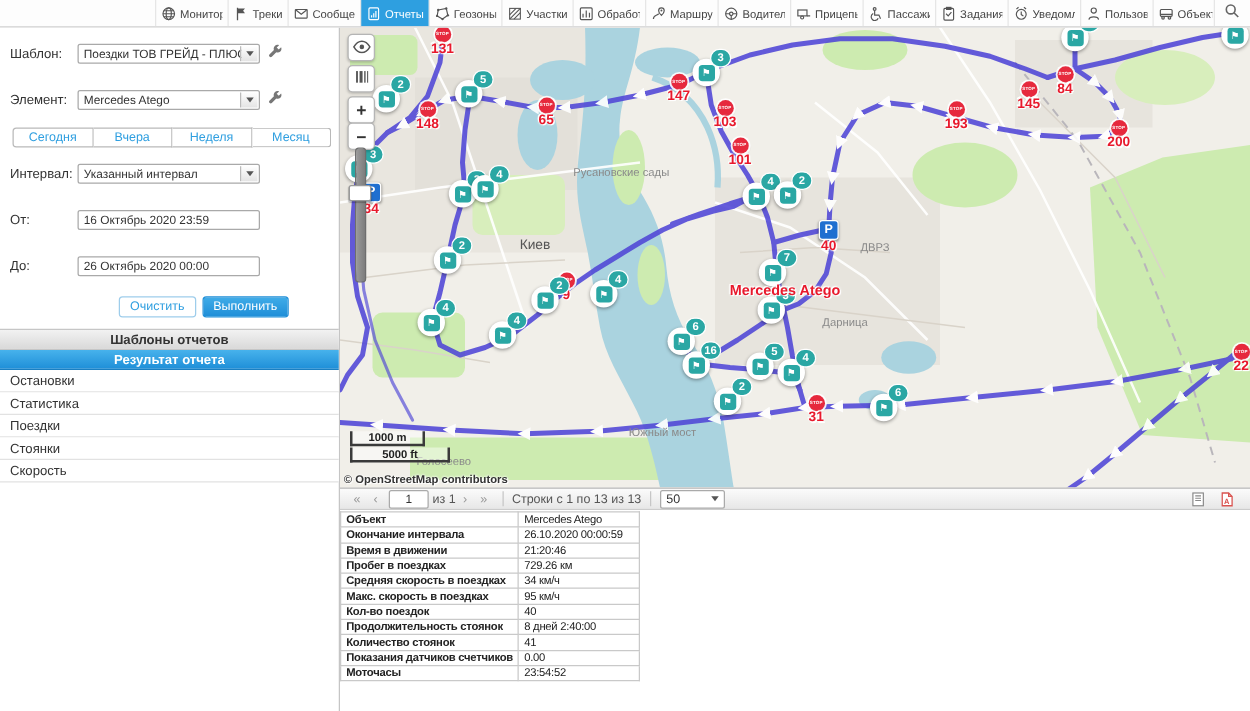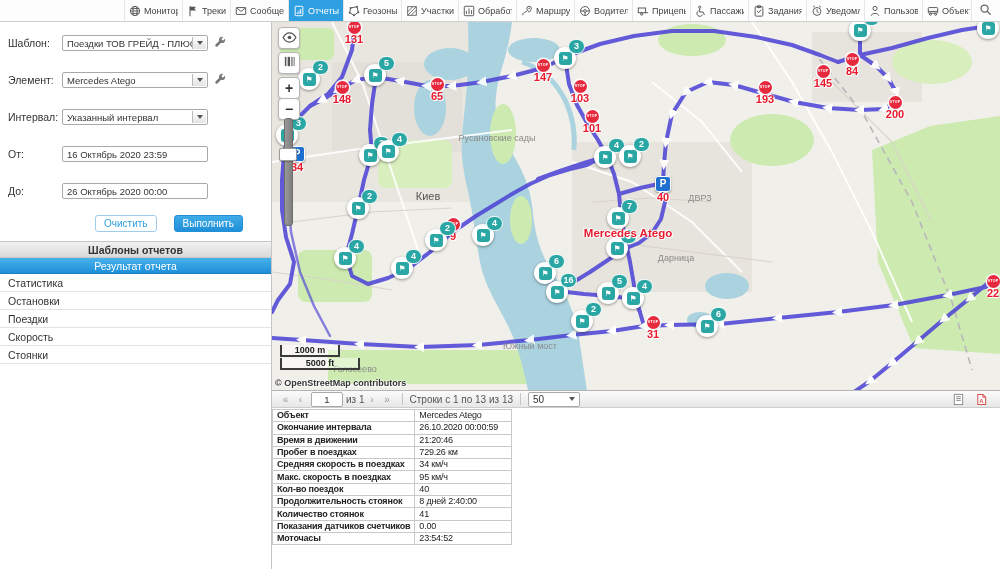--- a/index.html
+++ b/index.html
@@ -29,30 +29,30 @@
   .fctl.noarrow{padding-right:4px;width:136px}
   .selarrow{position:absolute;right:1px;top:1px;bottom:1px;width:13px;background:linear-gradient(#fefefe,#e4e4e4);
             border-left:1px solid #bbb;display:flex;align-items:center;justify-content:center}
   .caret{width:0;height:0;border-left:3px solid transparent;border-right:3px solid transparent;border-top:4px solid #555}
   .wrench{margin-left:6px;display:flex;align-items:center;cursor:pointer}
   #quick{display:flex;margin:6px 6px 0 10px;height:16px}
   .qbtn{flex:1;border:1px solid #b9b9b9;border-left:none;background:#fff;color:#2f9fe0;font-size:10px;
         display:flex;align-items:center;justify-content:center;cursor:pointer}
   .qbtn:first-child{border-left:1px solid #b9b9b9;border-radius:3px 0 0 3px}
   .qbtn:last-child{border-radius:0 3px 3px 0}
-  #actions{display:flex;margin:8px 0 0 95px;gap:17px}
+  #actions{display:flex;margin:8px 0 0 95px;gap:5px}
   .btn-light{border:1px solid #9ecdeb;background:#fff;color:#2f9fe0;font-size:10px;height:17px;line-height:15px;
              padding:0 8px;border-radius:3px;cursor:pointer}
   .btn-primary{border:1px solid #1f8fd8;background:linear-gradient(#3fabe8,#1f8fd8);color:#fff;font-size:10px;
                height:17px;line-height:15px;padding:0 8px;border-radius:3px;cursor:pointer}
   .hdr-gray{margin-top:9px;height:15px;background:linear-gradient(#f2f2f2,#d9d9d9);border-top:1px solid #c6c6c6;
             border-bottom:1px solid #c6c6c6;font-size:10.5px;font-weight:bold;color:#333;display:flex;
             align-items:center;justify-content:center;cursor:pointer}
   .hdr-blue{height:15px;background:linear-gradient(#47b2ec,#1f8fd8);border-bottom:1px solid #1a7fc2;font-size:10.5px;
-            font-weight:normal;color:#fff;display:flex;align-items:center;justify-content:center;cursor:pointer}
+            font-weight:bold;color:#fff;display:flex;align-items:center;justify-content:center;cursor:pointer}
   .sect{height:17px;border-bottom:1px solid #e2e2e2;display:flex;align-items:center;padding-left:8px;
         font-size:10.5px;color:#333;cursor:pointer;background:#fff}
 
   
   #map{position:absolute;left:272px;top:22px;width:728px;height:368px;overflow:hidden;background:#f1efe9;cursor:grab}
   #map svg.bg{position:absolute;left:0;top:0}
   #markers{position:absolute;left:0;top:0;width:728px;height:368px}
   .stop{position:absolute;transform:translate(-50%,-7px);text-align:center;width:34px;cursor:pointer}
   .stop .sign{display:block;margin:0 auto;width:13px;height:13px;border-radius:50%;background:#e6293d;color:#fff;
               font-size:3.6px;font-weight:bold;line-height:13px;letter-spacing:.2px;
@@ -326,20 +326,26 @@
         <span class="selarrow">
             <span class="caret"></span>
           </span>
       </div>
       <span class="wrench">
           <span class="ic"><svg viewBox="0 0 14 14" width="12" height="12">
               <path fill="#777" d="M12.7,3.2c0.6,1.3 0.4,2.9-0.7,4c-1,1-2.5,1.3-3.8,0.8L4,12.2c-0.5,0.5-1.4,0.5-1.9,0l-0.3-0.3c-0.5-0.5-0.5-1.4,0-1.9L6,5.8C5.5,4.5,5.8,3,6.8,2c1.1-1.1,2.7-1.3,4-0.7L8.6,3.5l1.9,1.9L12.7,3.2z"></path>
             </svg></span>
         </span>
     </div>
+    <div id="quick">
+        <div class="qbtn">Сегодня</div>
+        <div class="qbtn">Вчера</div>
+        <div class="qbtn">Неделя</div>
+        <div class="qbtn">Месяц</div>
+      </div>
     <div class="frow">
       <span class="flabel">Интервал:</span>
       <div class="fctl">
         <span>Указанный интервал</span>
         <span class="selarrow">
             <span class="caret"></span>
           </span>
       </div>
     </div>
     <div class="frow">
@@ -354,25 +360,25 @@
         <span>26 Октябрь 2020 00:00</span>
       </div>
     </div>
     <div id="actions">
       <button class="btn-light">Очистить</button>
       <button class="btn-primary">Выполнить</button>
     </div>
     <div class="hdr-gray">Шаблоны отчетов</div>
     <div class="hdr-blue">Результат отчета</div>
     <div id="sections">
+        <div class="sect">Остановки</div>
         <div class="sect">Статистика</div>
-        <div class="sect">Остановки</div>
         <div class="sect">Поездки</div>
+        <div class="sect">Стоянки</div>
         <div class="sect">Скорость</div>
-        <div class="sect">Стоянки</div>
       </div>
   </aside>
 
   <div id="map">
     <svg class="bg" width="728" height="368" viewBox="0 0 728 368">
       <defs>
         <marker id="arw" markerWidth="2.6" markerHeight="2.6" refX="1.1" refY="1.3" orient="auto" viewBox="0 0 2.6 2.6">
           <path d="M0,0L2.6,1.3L0,2.6Z" fill="#fff"></path>
         </marker>
       </defs>

